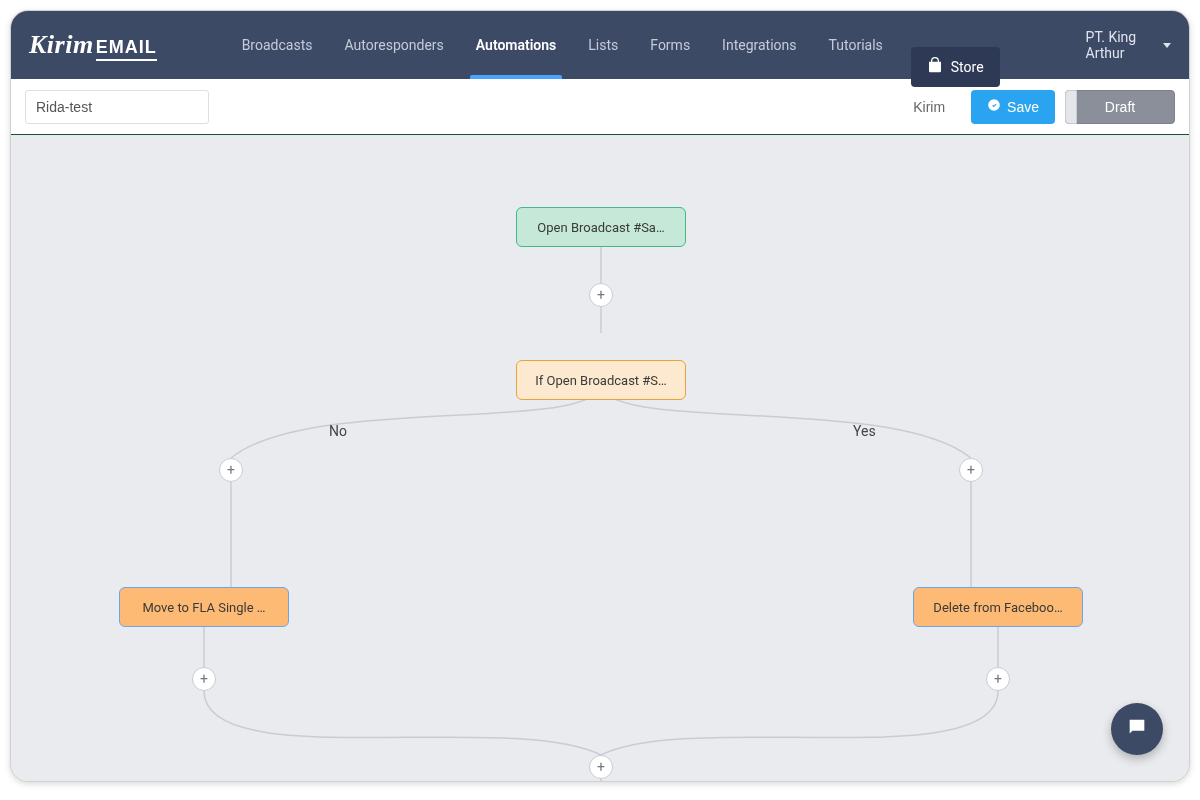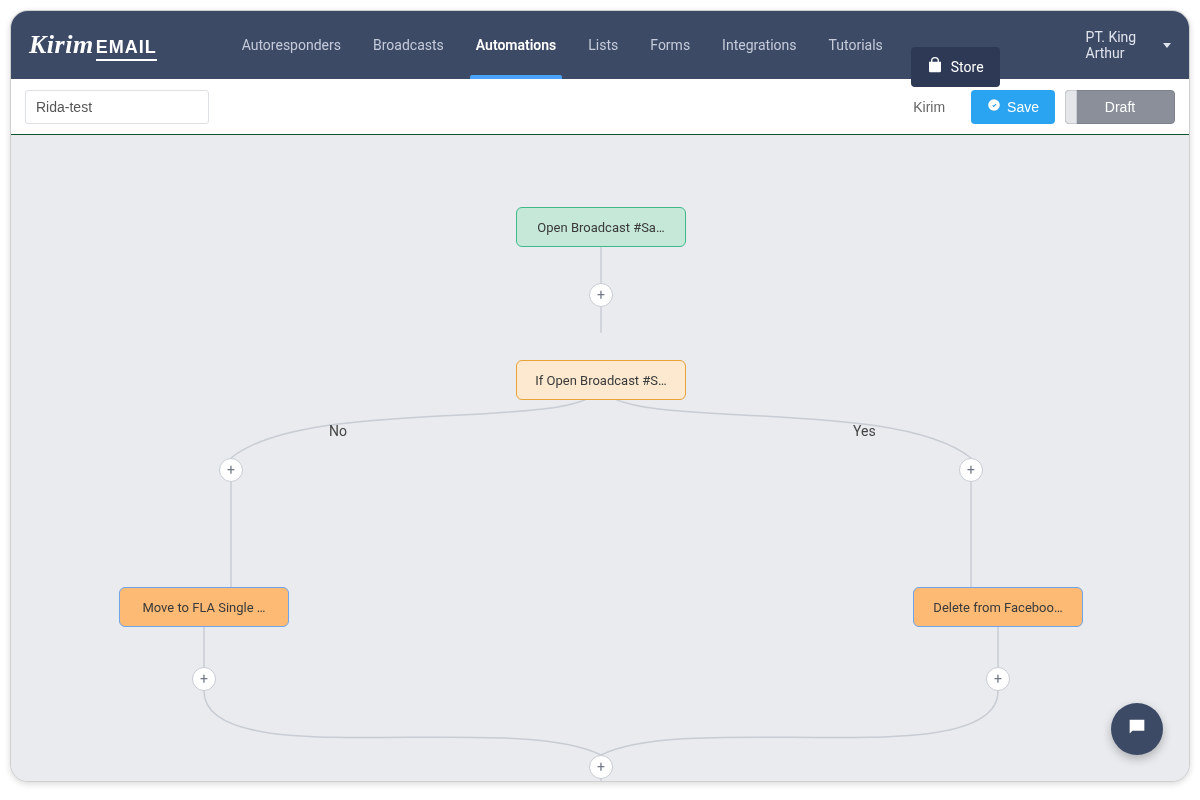--- a/index.html
+++ b/index.html
@@ -232,22 +232,22 @@
 <body>
 
 <div class="frame">
 
   <div class="topbar">
     <div class="logo">
       <span>Kirim</span>
       <span class="email">EMAIL</span>
     </div>
     <div class="nav">
+      <div class="nav-item">Broadcasts</div>
       <div class="nav-item">Autoresponders</div>
-      <div class="nav-item">Broadcasts</div>
       <div class="nav-item active">Automations</div>
       <div class="nav-item">Lists</div>
       <div class="nav-item">Forms</div>
       <div class="nav-item">Integrations</div>
       <div class="nav-item">Tutorials</div>
       <div class="store-btn">
         <span>
           <svg viewBox="0 0 24 24">
               <path d="M6 7V6a6 6 0 0112 0v1h3v14a2 2 0 01-2 2H5a2 2 0 01-2-2V7h3zm2 0h8V6a4 4 0 00-8 0v1z"></path>
             </svg>

